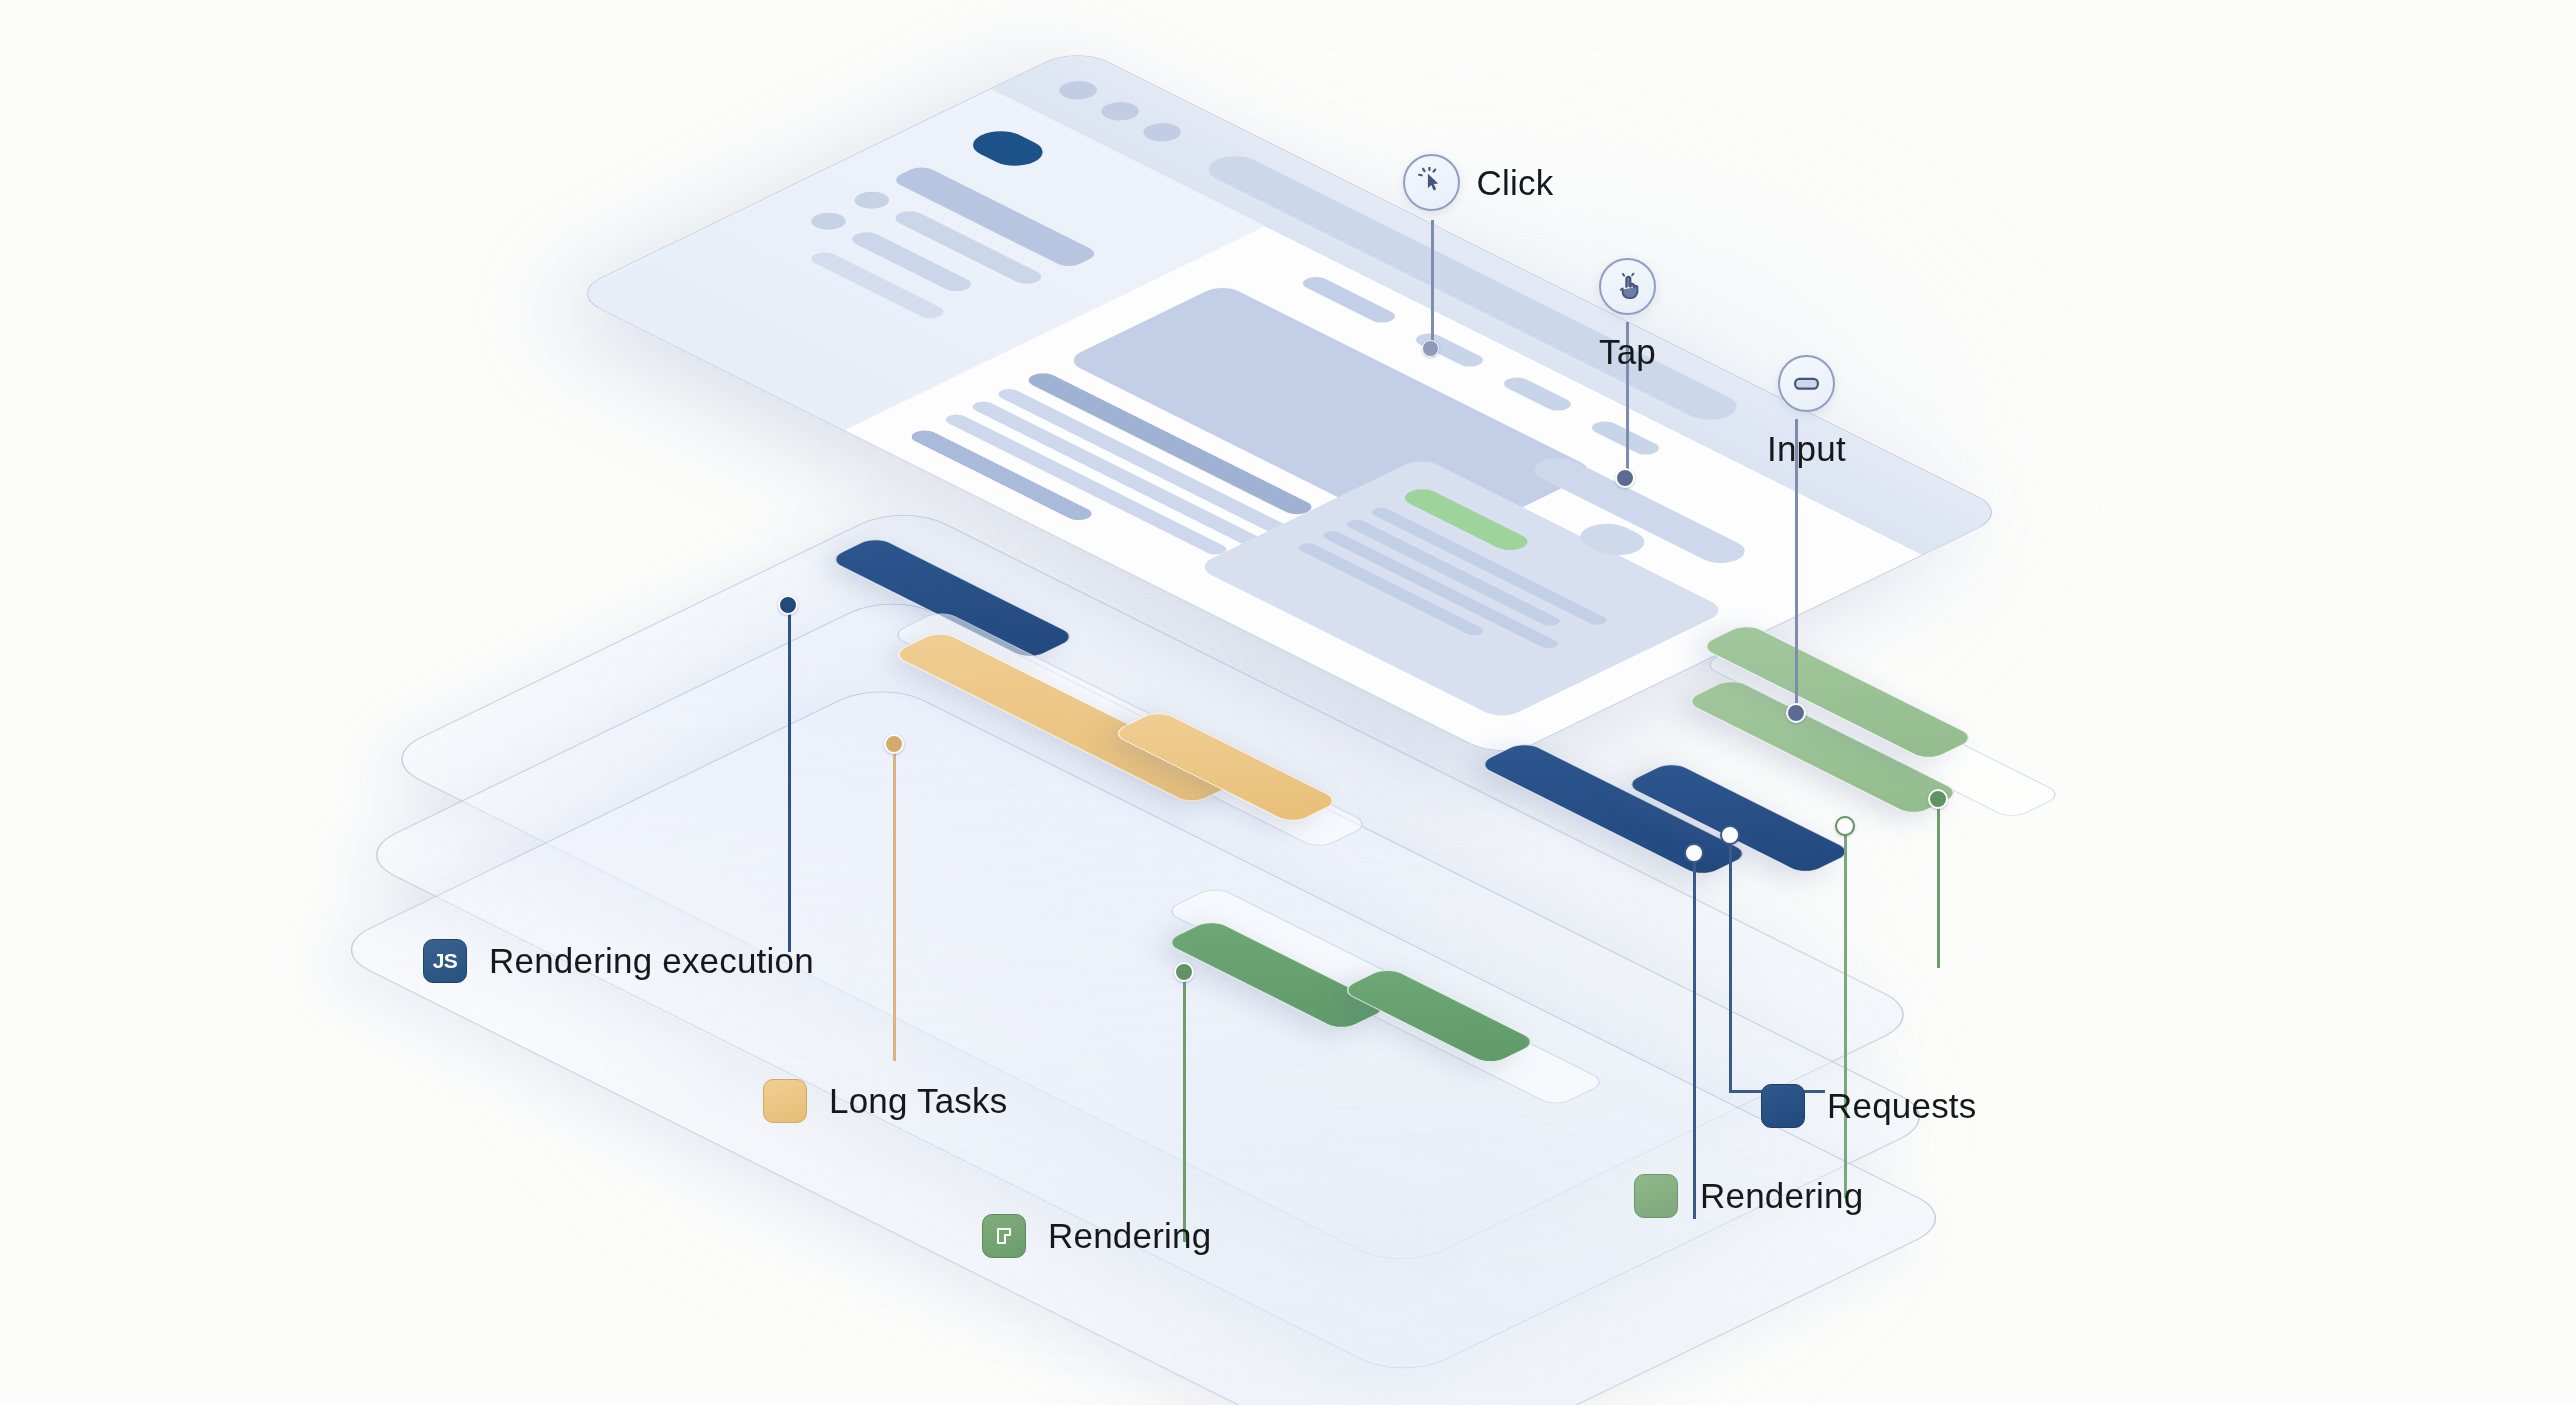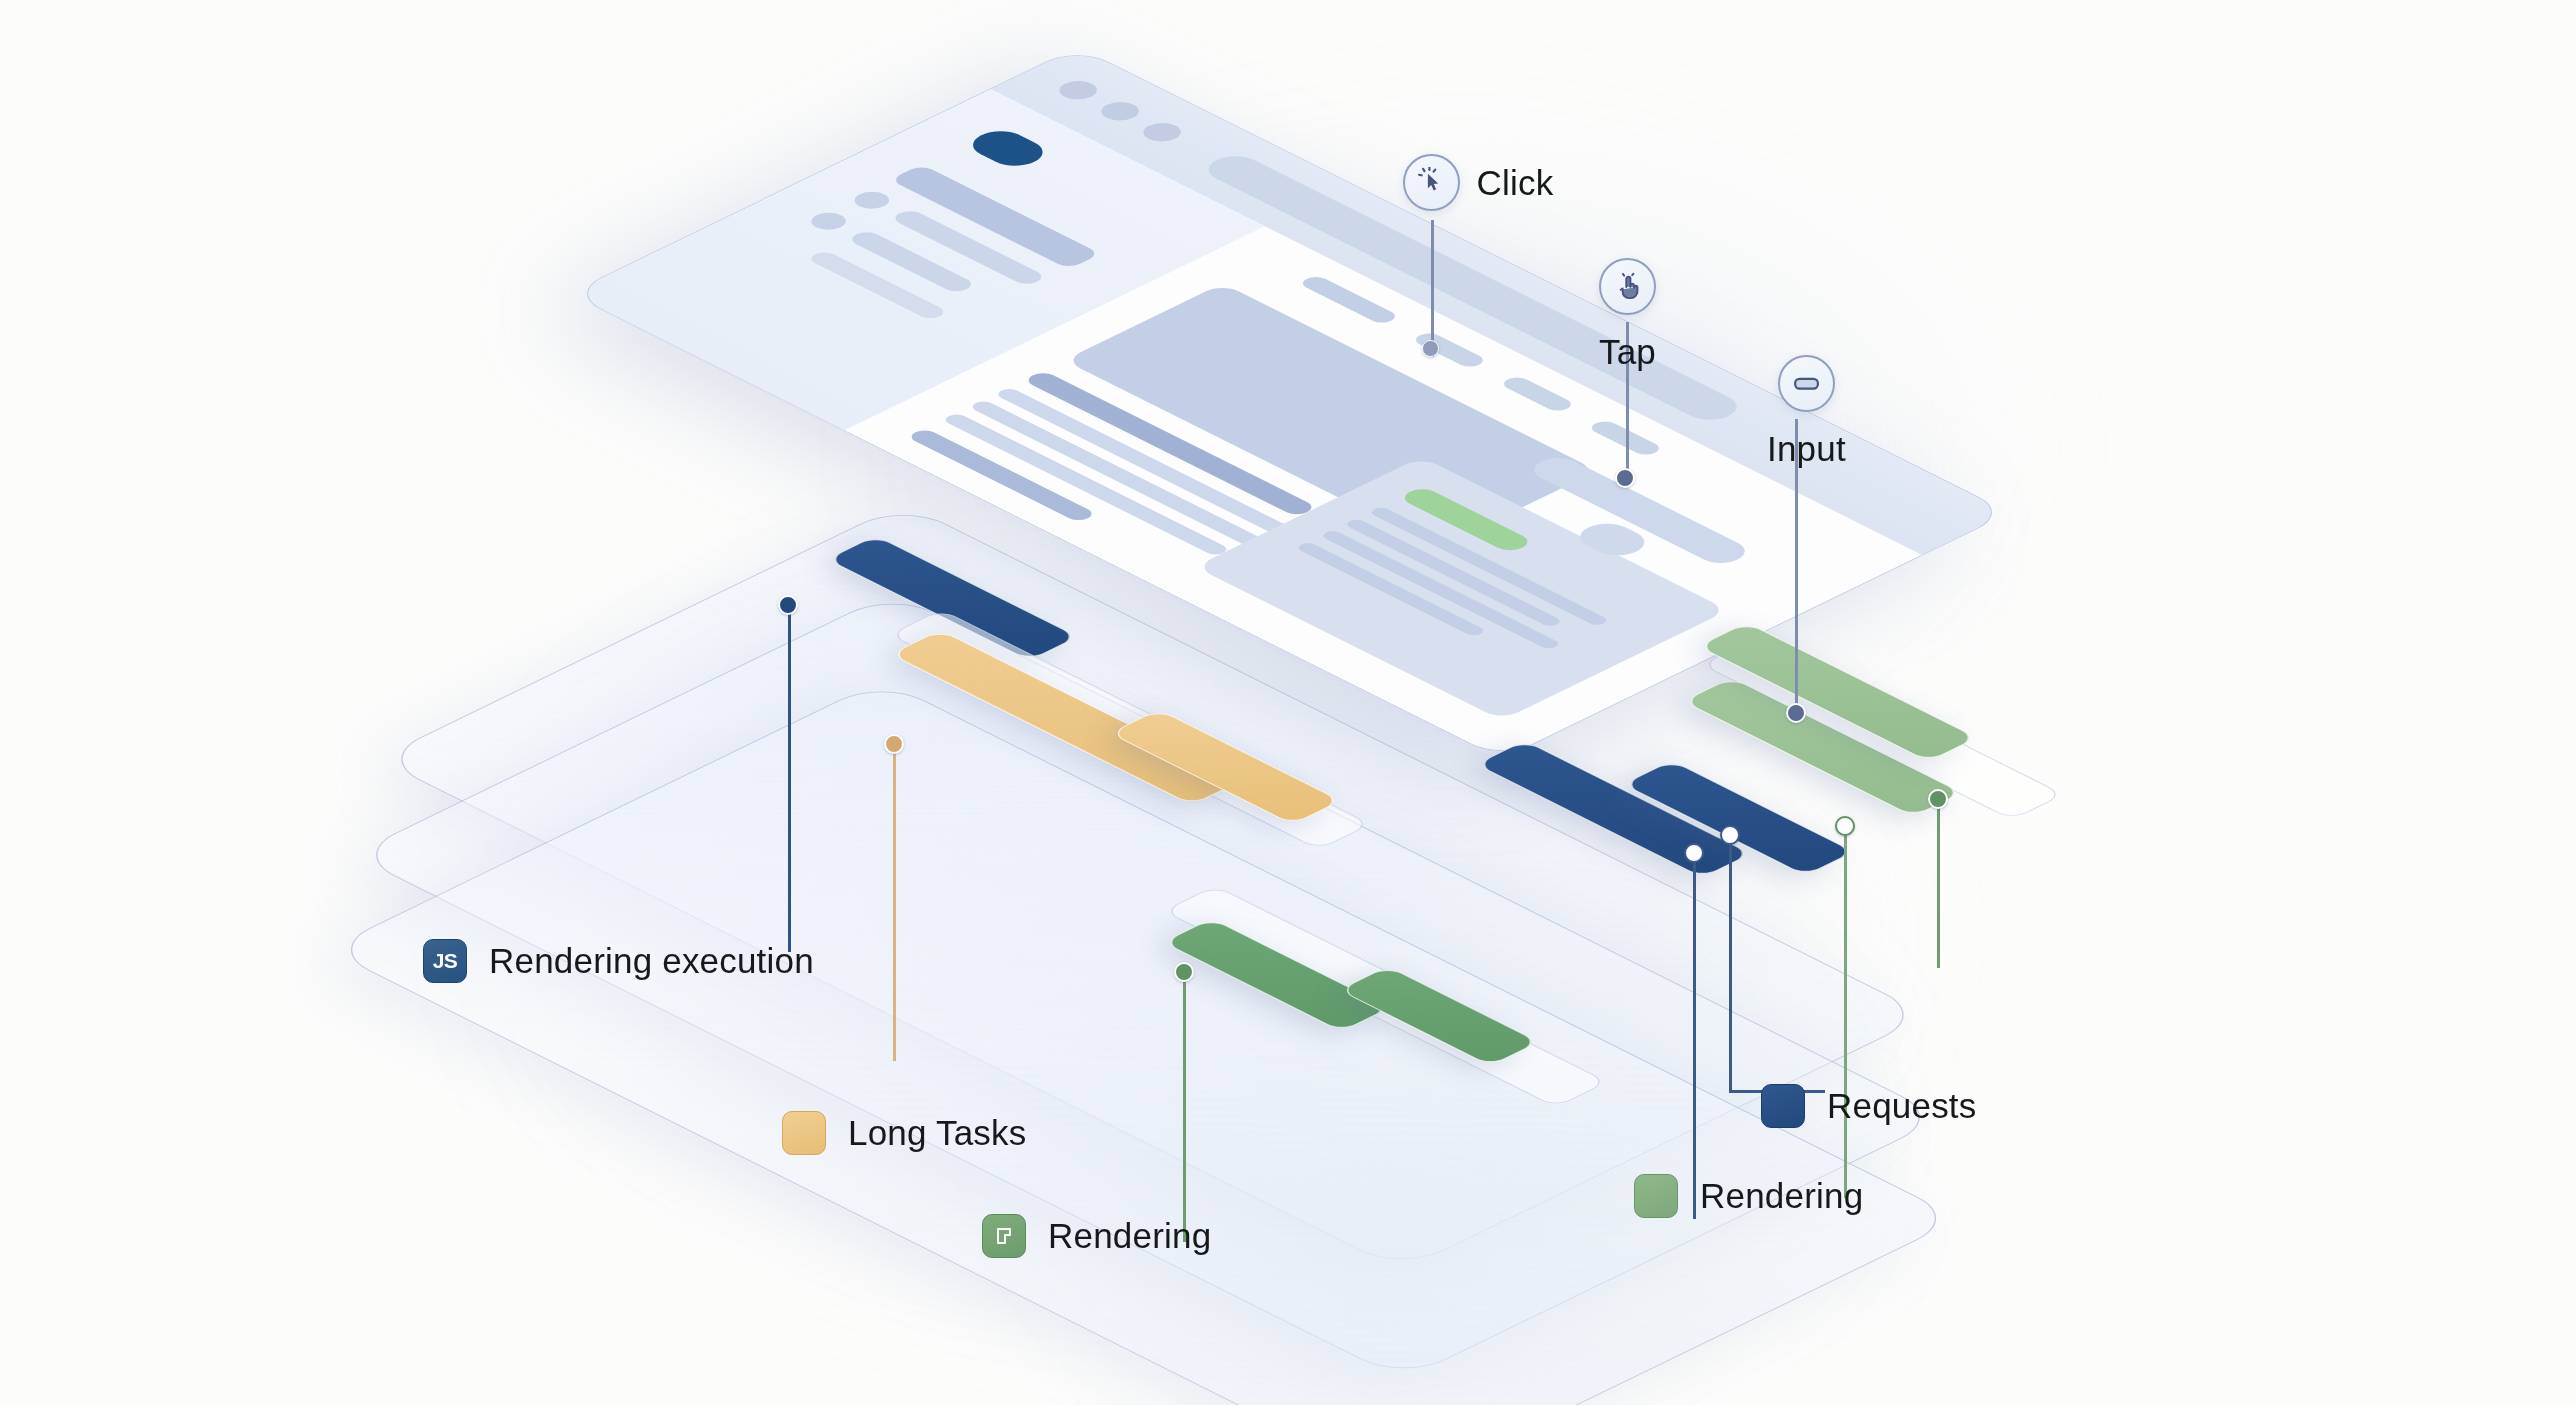--- a/index.html
+++ b/index.html
@@ -271,21 +271,21 @@
       </svg>
     </div>
     <div class="badge-label">Input</div>
   </div>
 
   <div class="legend" style="left:423px; top:939px;">
     <div class="swatch js">JS</div>
     <div class="legend-label">Rendering execution</div>
   </div>
 
-  <div class="legend" style="left:782px; top:1079px;margin-top:32px;">
+  <div class="legend" style="left:763px; top:1079px;">
     <div class="swatch amber"></div>
     <div class="legend-label">Long Tasks</div>
   </div>
 
   <div class="legend" style="left:982px; top:1214px;">
     <div class="swatch greenIc">
       <svg width="24" height="24" viewBox="0 0 24 24" fill="none" stroke="#ffffff" stroke-width="2" stroke-linecap="round" stroke-linejoin="round">
         <path d="M6 5 h12 v6 h-5 v8 H6 Z"></path>
       </svg>
     </div>

